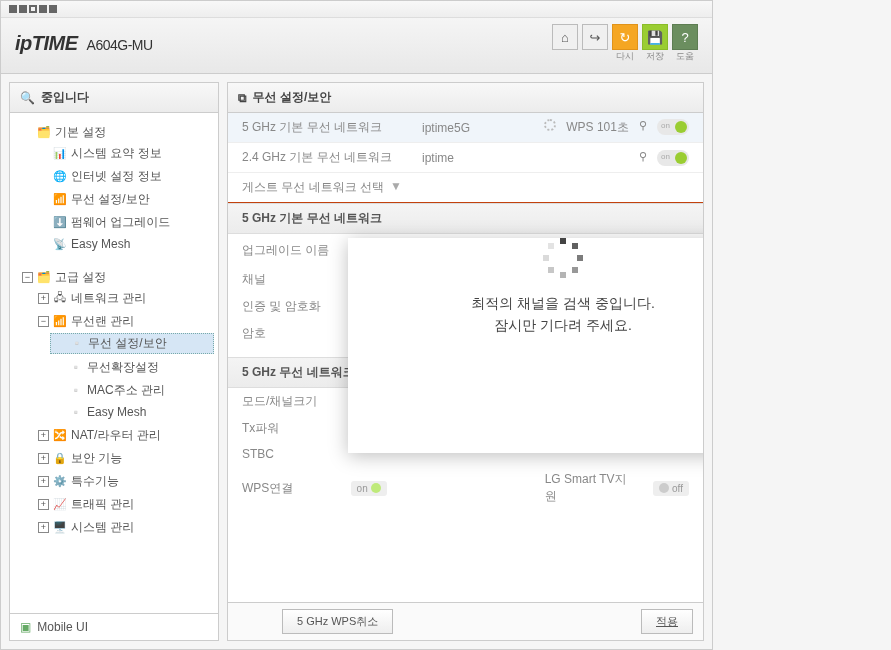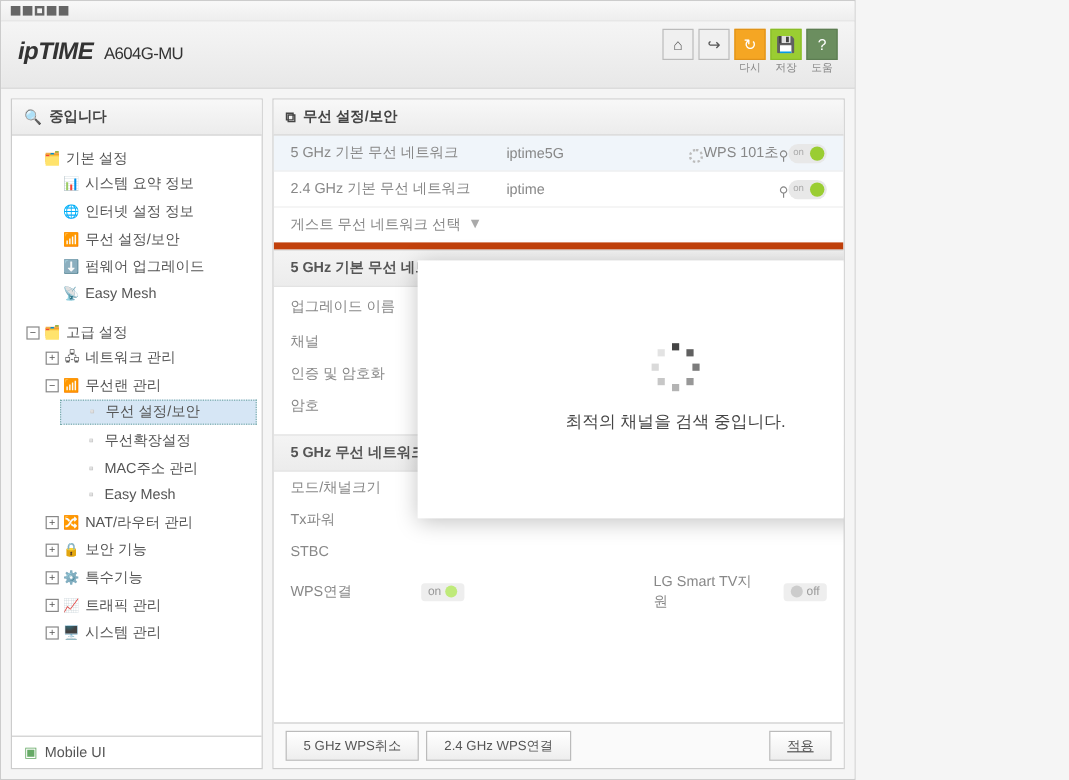--- a/index.html
+++ b/index.html
@@ -37,46 +37,46 @@
     .ticon { width:14px; height:14px; display:inline-flex; align-items:center; justify-content:center; font-size:11px;}
     .sidebar-footer { border-top:1px solid #ccc; padding:6px 10px; display:flex; align-items:center; gap:6px; color:#555;}
     
     .main { flex:1; background:#fff; border:1px solid #ccc; display:flex; flex-direction:column; position:relative; overflow:hidden;}
     .content { flex:1; overflow:auto; }
     
     .net-row { display:flex; align-items:center; padding: 6px 14px; border-bottom:1px solid #eee; font-size:12px; color:#888;}
     .net-row.active { background:#f0f5fa; }
     .net-label { width: 180px; }
     .net-name { flex:1; }
-    .net-right { display:flex; align-items:flex-end; }
+    .net-right { display:flex; align-items:flex-start; gap:10px; }
     .toggle { width:32px; height:16px; background:#e8e8e8; border-radius:8px; position:relative; display:inline-block;}
     .toggle.on::after { content:''; width:12px; height:12px; background:#9acd32; border-radius:50%; position:absolute; right:2px; top:2px;}
     .toggle.on::before { content:'on'; font-size:8px; color:#aaa; position:absolute; left:4px; top:2px;}
     .filter-icon { color:#888; font-size:11px;}
     
-    .guest-row { display:flex; align-items:flex-start; gap:6px; padding: 6px 14px; border-bottom:6px solid #c2410c; color:#888;}
+    .guest-row { display:flex; align-items:flex-start; gap:6px; padding: 6px 14px; border-bottom:1px solid #c2410c; color:#888;}
     
     .section-header { padding: 6px 14px; background: linear-gradient(#f4f4f4,#ececec); border-top:1px solid #ddd; border-bottom:1px solid #ddd; color:#555; font-weight:bold;}
     
     .form-row { display:flex; align-items:center; padding: 5px 14px; color:#888;}
     .form-label { width: 110px; }
     .form-input { border:1px solid #ccc; padding: 3px 6px; width:190px; font-size:12px; color:#666;}
     .form-check { margin-left:18px; display:flex; align-items:center; gap:4px;}
     .form-check input { accent-color:#4a90e2;}
     .sel { border:1px solid #ccc; padding:2px 4px; font-size:12px; min-width:80px;}
     .mini-toggle { display:inline-flex; align-items:center; gap:3px; background:#eee; border-radius:3px; padding:2px 6px; font-size:10px; color:#999;}
     .mini-toggle .dot { width:10px; height:10px; border-radius:50%; background:#bfea7a;}
     .mini-toggle.off .dot { background:#ccc;}
     .rts-note { margin-left:auto; color:#aaa; font-size:11px;}
     
     .footer-bar { display:flex; gap:6px; padding:6px 10px; border-top:1px solid #ccc; background:#fafafa;}
-    .fbtn { border:1px solid #bbb; background:linear-gradient(#fff,#eee); padding:4px 14px; font-size:11px; cursor:pointer; color:#555;}
+    .fbtn { border:1px solid #bbb; background:linear-gradient(#fff,#eee); padding:4px 14px; font-size:11px; cursor:pointer; color:#555;margin-left:44px;}
     .fbtn.right { margin-left:auto;text-decoration:underline;}
     
-    .modal { position:absolute; left:120px; top:134px; width:430px; height:215px; background:#fff; box-shadow:0 3px 18px rgba(0,0,0,0.25); display:flex; flex-direction:column; align-items:center; justify-content:center; gap:14px; z-index:100;}
+    .modal { position:absolute; left:120px; top:155px; width:430px; height:215px; background:#fff; box-shadow:0 3px 18px rgba(0,0,0,0.25); display:flex; flex-direction:column; align-items:center; gap:14px; z-index:100;}
     .spinner { width:40px; height:40px; position:relative;}
     .spinner span { position:absolute; width:6px; height:6px; background:#444;}
     .spinner span:nth-child(1){top:0;left:17px;opacity:1;}
     .spinner span:nth-child(2){top:5px;right:5px;opacity:0.85;}
     .spinner span:nth-child(3){top:17px;right:0;opacity:0.7;}
     .spinner span:nth-child(4){bottom:5px;right:5px;opacity:0.55;}
     .spinner span:nth-child(5){bottom:0;left:17px;opacity:0.4;}
     .spinner span:nth-child(6){bottom:5px;left:5px;opacity:0.3;}
     .spinner span:nth-child(7){top:17px;left:0;opacity:0.2;}
     .spinner span:nth-child(8){top:5px;left:5px;opacity:0.15;}
@@ -350,36 +350,36 @@
           <span class="mini-toggle off">
               <span class="dot"></span>
               <span>off</span>
             </span>
         </div>
 
       </div>
 
       <div class="footer-bar">
         <button class="fbtn">5 GHz WPS취소</button>
-        <button class="fbtn">2.4 GHz WPS연결</button>
         <button class="fbtn right">적용</button>
       </div>
 
       <div class="modal">
         <div class="spinner">
           <span></span>
             <span></span>
             <span></span>
             <span></span>
             <span></span>
             <span></span>
             <span></span>
             <span></span>
         </div>
         <div class="modal-text">
           <div>최적의 채널을 검색 중입니다.</div>
+          <div>잠시만 기다려 주세요.</div>
         </div>
       </div>
 
     </div>
 
   </div>
 </div>
 
 </body></html>

